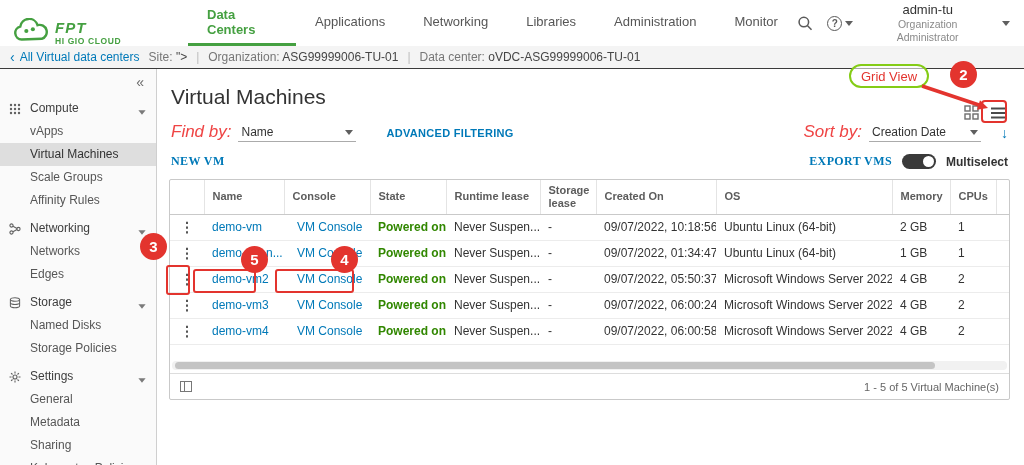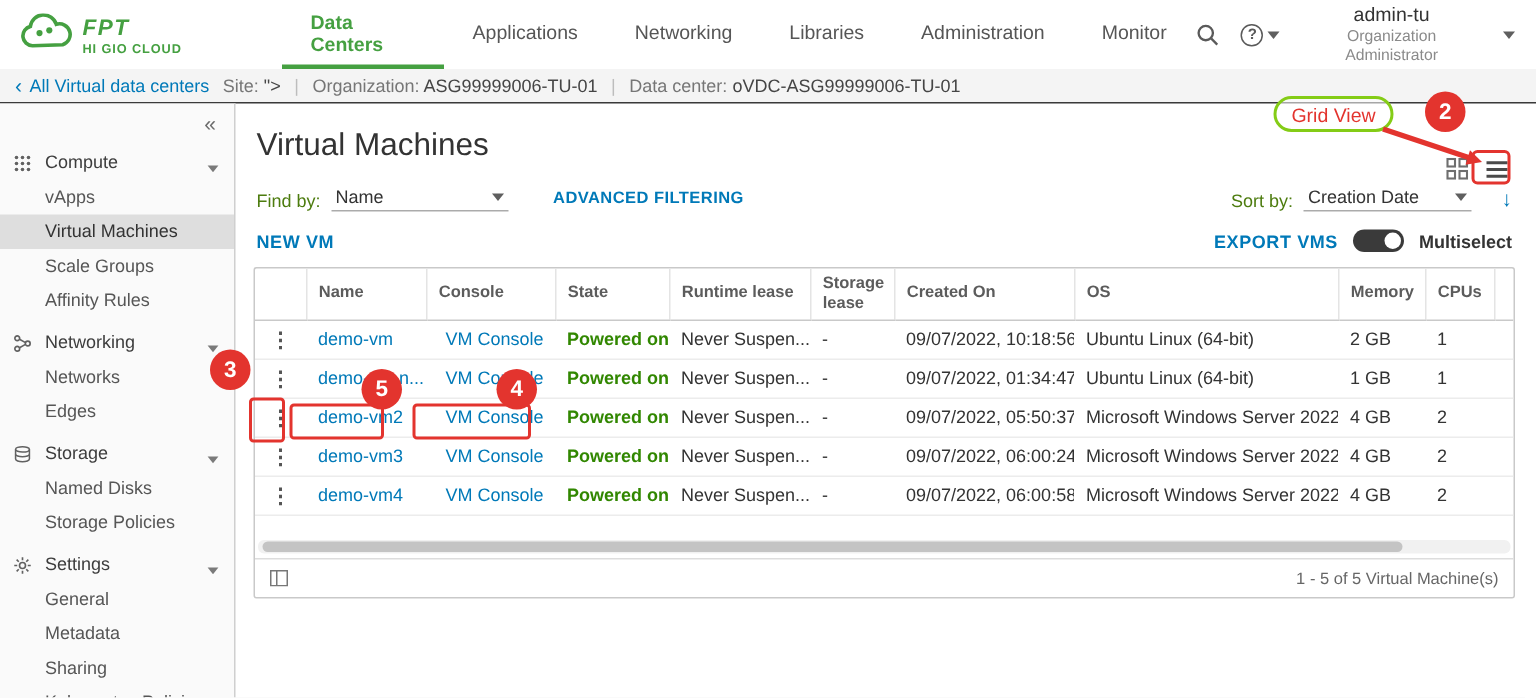--- a/index.html
+++ b/index.html
@@ -1,21 +1,21 @@
 <!DOCTYPE html>
 <html><head>
 <meta charset="utf-8">
 <style>
   * { margin:0; padding:0; box-sizing:border-box; }
   body { font-family:"Liberation Sans", sans-serif; background:#e9e9e9; }
   .app { position:relative; width:1024px; height:465px; background:#fff; overflow:hidden; font-size:12px; color:#333; }
 
   
   .topbar { height:46px; display:flex; align-items:stretch; padding:0 14px 0 12px; background:#fff; }
-  .brand { display:flex; align-items:center; gap:5px; width:158px; flex-shrink:0; }
+  .brand { display:flex; align-items:flex-end; gap:5px; width:158px; flex-shrink:0; }
   .brand-text .fpt { color:#45A041; font-weight:bold; font-style:italic; font-size:15px; letter-spacing:1px; }
   .brand-text .sub { color:#45A041; font-size:8.5px; font-weight:bold; letter-spacing:.6px; }
   .nav { display:flex; align-items:stretch; margin-left:18px; }
   .nav-item { display:flex; align-items:center; padding:0 19px; font-size:13px; color:#565656; border-bottom:3px solid transparent; cursor:pointer; }
   .nav-item.active { color:#45A041; font-weight:bold; border-bottom-color:#45A041; }
   .topbar-right { margin-left:auto; display:flex; align-items:center; gap:14px; }
   .help-wrap { display:flex; align-items:center; gap:3px; }
   .help-circle { width:15px; height:15px; border:1.4px solid #5a5a5a; border-radius:50%; font-size:10px; color:#5a5a5a; display:flex; align-items:center; justify-content:center; font-weight:bold; }
   .caret { width:0; height:0; border-left:4px solid transparent; border-right:4px solid transparent; border-top:5px solid #5f5f5f; display:inline-block; }
   .user-block { text-align:center; line-height:1.25; }
@@ -39,35 +39,35 @@
   .side-item { padding:4px 6px 4px 30px; color:#565656; font-size:12px; height:23px; cursor:pointer; }
   .side-item.active { background:#dedede; color:#333; }
 
   
   .main { flex:1; position:relative; padding:0 12px 0 10px; overflow:hidden; }
   .page-title { font-size:21px; font-weight:400; color:#333; margin:16px 0 0 4px; }
   .view-toggle { position:absolute; top:36px; right:18px; display:flex; gap:11px; align-items:center; }
   .view-btn { cursor:pointer; display:flex; }
 
   .filter-row { display:flex; align-items:flex-end; margin:13px 4px 0 4px; }
-  .lbl { color:#4d7c0f; font-size:12px; margin-right:7px; }
+  .lbl { color:#ef4444; font-size:17px; margin-right:7px;font-style:italic; }
   .select { display:flex; align-items:center; justify-content:space-between; border-bottom:1px solid #ababab; width:118px; padding:2px 3px; cursor:pointer; }
   .select .sel-val { color:#333; }
   .adv-filter { color:#0079B8; font-size:11px; font-weight:bold; letter-spacing:.3px; margin-left:30px; padding-bottom:3px; cursor:pointer; }
   .sort-group { margin-left:auto; display:flex; align-items:flex-end; }
   .sort-arrow { color:#0079B8; font-size:14px; font-weight:bold; margin-left:20px; padding-bottom:1px; cursor:pointer; }
 
   .results-row { display:flex; align-items:center; gap:10px; margin:12px 4px 0 4px; }
   .count-text { color:#333; font-size:12.5px; }
   .chip { border:1px solid #9a9a9a; border-radius:11px; background:#fdfdfd; padding:1px 9px 2px 9px; font-size:11px; color:#454545; display:flex; gap:7px; align-items:center; }
   .chip-x { cursor:pointer; color:#555; }
   .clear-link { color:#0079B8; font-size:11.5px; cursor:pointer; }
 
   .actions-row { display:flex; align-items:center; margin:12px 4px 0 4px; }
-  .blue-action { color:#0079B8; font-size:12px; font-weight:bold; letter-spacing:.4px; cursor:pointer; }
+  .blue-action { color:#0079B8; font-size:12px; font-weight:bold; letter-spacing:.4px; cursor:pointer;font-family:Liberation Serif, serif; }
   .right-actions { margin-left:auto; display:flex; align-items:center; gap:10px; }
   .toggle { width:34px; height:15px; background:#3a3a3a; border-radius:8px; position:relative; cursor:pointer; }
   .toggle .knob { position:absolute; right:2px; top:2px; width:11px; height:11px; border-radius:50%; background:#fff; }
   .ms-label { color:#333; font-size:12px;font-weight:bold; }
 
   
   .table-wrap { margin:10px 2px 0 2px; border:1px solid #c9c9c9; border-radius:2px; background:#fff; }
   .table-scroll { height:177px; overflow:hidden; }
   table { width:100%; border-collapse:collapse; table-layout:fixed; }
   th { height:34px; font-size:11px; color:#5c5c5c; font-weight:bold; text-align:left; padding:0 8px; border-bottom:1px solid #c9c9c9; border-left:1px solid #e4e4e4; vertical-align:middle; line-height:1.2; }

